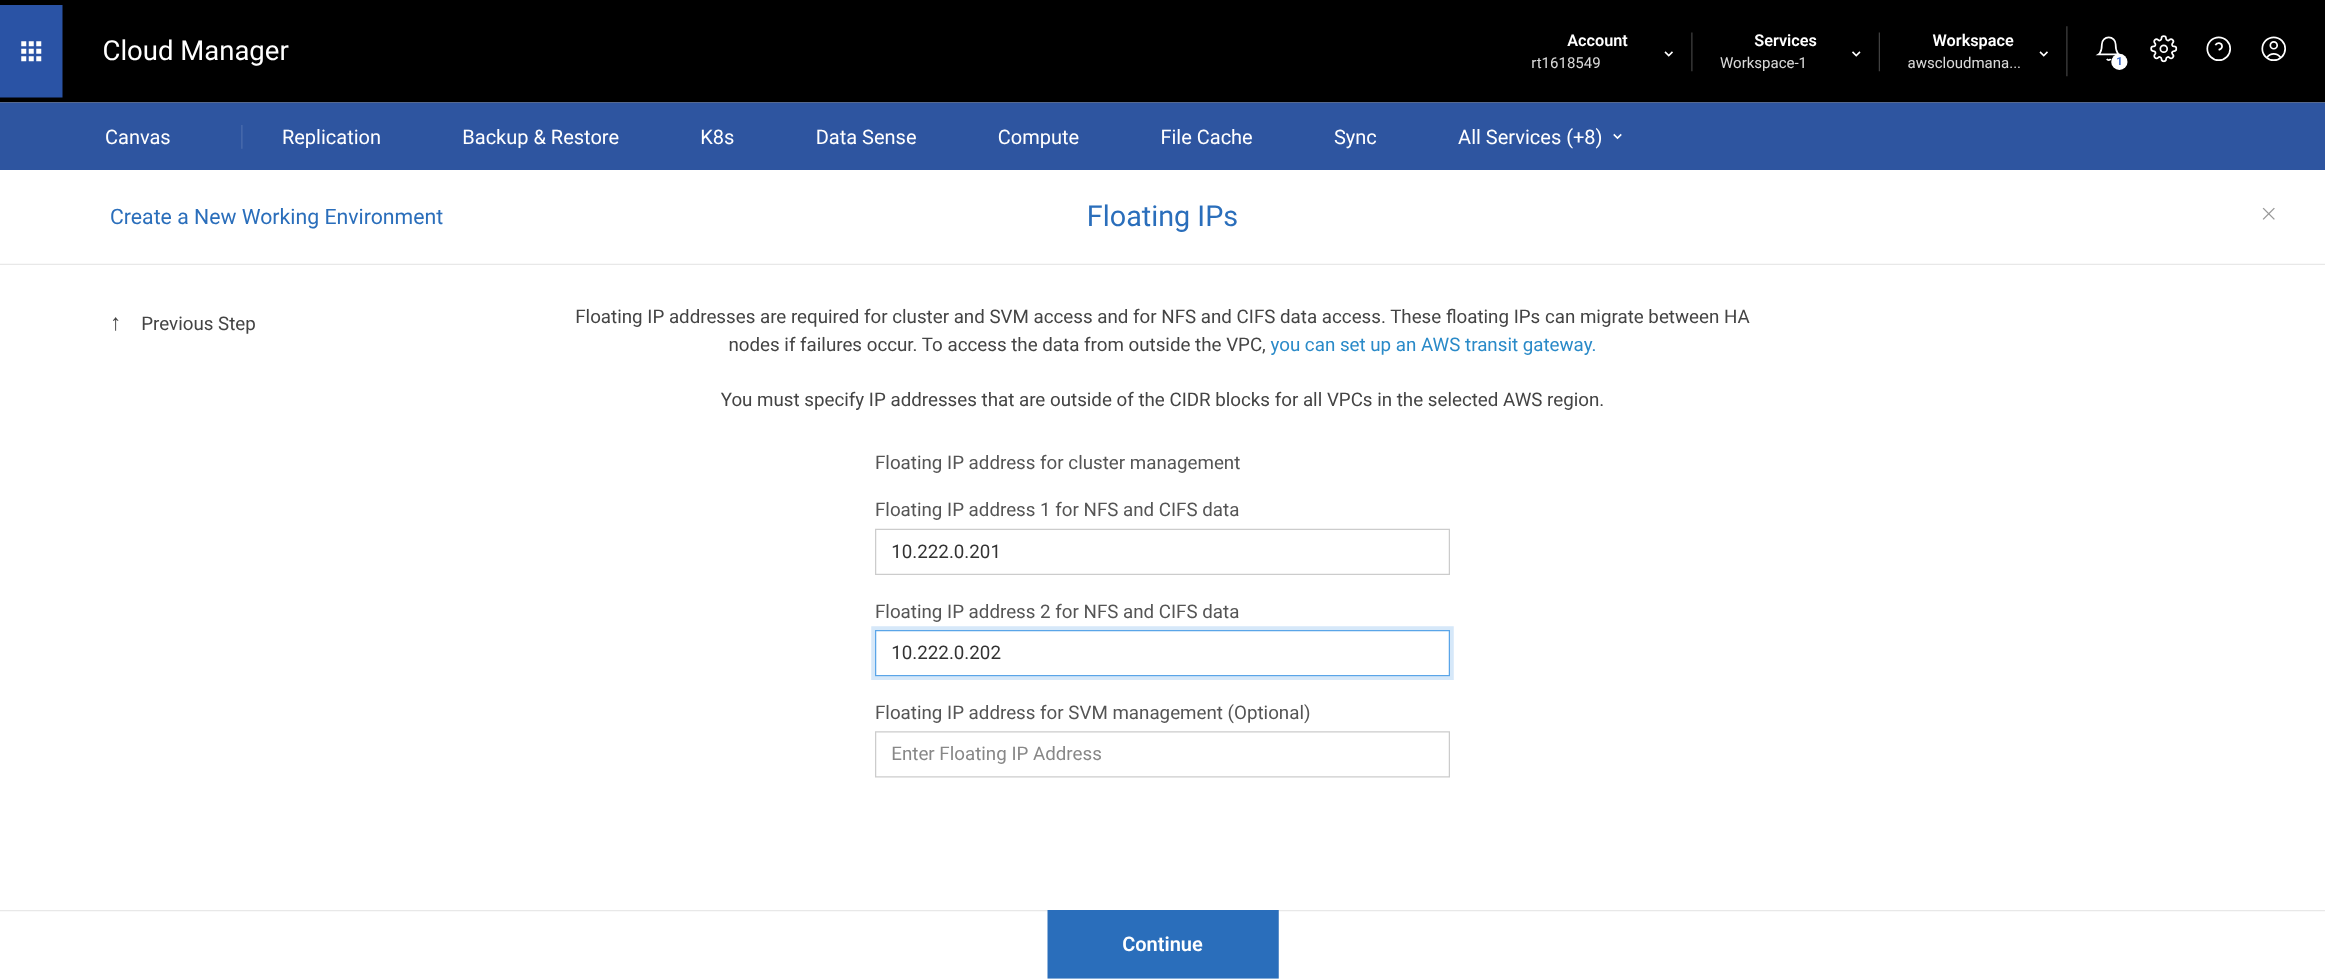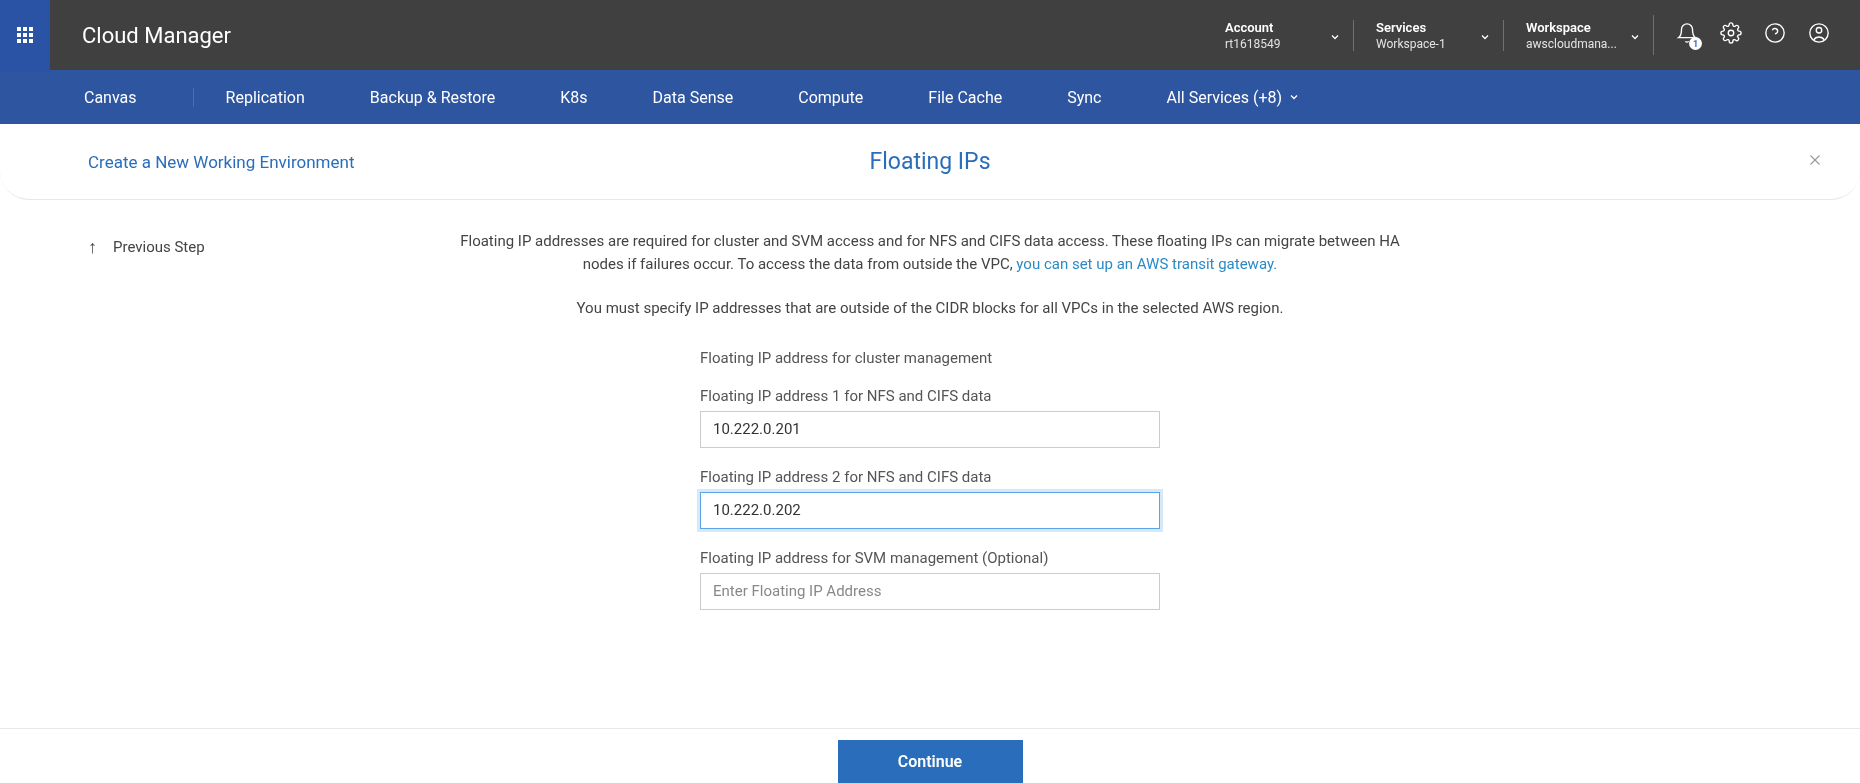--- a/index.html
+++ b/index.html
@@ -1,43 +1,43 @@
 <!DOCTYPE html>
 <html><head>
 <meta charset="utf-8">
 <style>
   * { margin: 0; padding: 0; box-sizing: border-box; font-family: -apple-system, BlinkMacSystemFont, "Segoe UI", Roboto, "Helvetica Neue", Arial, sans-serif; }
   body { background: #fff; color: #333; width: 1860px; height: 783px; overflow: hidden; position: relative; }
 
   
-  .topbar { height: 70px; background: #404040; display: flex; align-items: center; color: #fff; }
+  .topbar { height: 82px; background: #000000; display: flex; align-items: center; color: #fff; }
   .apps-square { width: 50px; height: 74px; background: #2a53a5; display: flex; align-items: center; justify-content: center; }
   .apps-icon { display: grid; grid-template-columns: repeat(3, 4px); grid-template-rows: repeat(3, 4px); gap: 2px; }
   .apps-icon span { width: 4px; height: 4px; background: #fff; }
   .brand { font-size: 22px; font-weight: 400; margin-left: 32px; }
   .top-spacer { flex: 1; }
   .top-selectors { display: flex; align-items: center; }
   .selector { display: flex; flex-direction: column; padding: 0 22px; border-left: 1px solid rgba(255,255,255,0.25); min-width: 150px; position: relative; }
   .selector:first-child { border-left: none; }
-  .selector-label { font-size: 13px; font-weight: 600; }
+  .selector-label { font-size: 13px; font-weight: 600; text-align: center; }
   .selector-value { font-size: 12px; opacity: 0.85; margin-top: 2px; }
   .selector-chevron { position: absolute; right: 12px; top: 8px; }
   .top-icons { display: flex; align-items: center; gap: 22px; padding: 0 30px 0 22px; border-left: 1px solid rgba(255,255,255,0.25); height: 40px; }
   .icon-svg { width: 22px; height: 22px; stroke: #fff; fill: none; stroke-width: 1.5; }
   .bell-wrap { position: relative; }
   .bell-badge { position: absolute; bottom: -2px; right: -4px; background: #fff; color: #3c6bca; font-size: 9px; font-weight: 700; width: 13px; height: 13px; border-radius: 50%; display: flex; align-items: center; justify-content: center; }
 
   
   .navbar { height: 54px; background: #2e55a0; display: flex; align-items: center; padding-left: 0; }
   .nav-item { color: #fff; font-size: 16px; display: flex; align-items: center; padding: 0 32px; cursor: pointer; border-right: 1px solid rgba(255,255,255,0); }
   .nav-item.first { padding-left: 84px; padding-right: 56px; border-right: 1px solid rgba(255,255,255,0.15); }
   .nav-item .chev { margin-left: 6px; }
 
   
-  .subhead { height: 76px; border-bottom: 1px solid #e8e8e8; display: flex; align-items: center; position: relative; padding: 0 30px 0 88px; border-radius: 29px; }
+  .subhead { height: 76px; border-bottom: 1px solid #e8e8e8; display: flex; align-items: center; position: relative; padding: 0 30px 0 88px; }
   .breadcrumb { color: #2a6ebb; font-size: 17px; }
   .page-title { position: absolute; left: 50%; transform: translateX(-50%); color: #2a6ebb; font-size: 23px; font-weight: 400; }
   .close-x { margin-left: auto; color: #888; font-size: 22px; cursor: pointer; padding: 6px; }
 
   
   .main { position: relative; padding: 30px 0 0 0; }
   .prev-step { position: absolute; left: 88px; top: 36px; font-size: 15px; color: #444; display: flex; align-items: center; gap: 16px; cursor: pointer; }
   .prev-step .arrow { font-size: 18px; }
 
   .content { width: 940px; margin: 0 auto; text-align: center; }
@@ -47,21 +47,21 @@
 
   .form { width: 460px; margin: 0 auto; text-align: left; }
   .field { margin-bottom: 20px; }
   .field-label { font-size: 15px; color: #555; margin-bottom: 6px; display: block; }
   .field input { width: 100%; height: 37px; border: 1px solid #ccc; padding: 0 12px; font-size: 15px; color: #333; outline: none; }
   .field input::placeholder { color: #888; }
   .field input.focused { border: 1px solid #5aa5e8; box-shadow: 0 0 0 3px rgba(90,165,232,0.25); }
 
   
   .footer { position: absolute; bottom: 0; left: 0; right: 0; border-top: 1px solid #e8e8e8; height: 55px; display: flex; align-items: flex-end; justify-content: center; padding-bottom: 0px; }
-  .continue-btn { background: #2a6ebb; color: #fff; border: none; width: 185px; height: 43px; font-size: 16px; font-weight: 600; cursor: pointer; margin-bottom: 0px; }
+  .continue-btn { background: #2a6ebb; color: #fff; border: none; width: 185px; height: 55px; font-size: 16px; font-weight: 600; cursor: pointer; margin-bottom: 0px; }
 
   .chev-down { display:inline-block; }
 </style>
 </head>
 <body>
 
 <div class="topbar">
   <div class="apps-square">
     <div class="apps-icon">
       <span></span>

